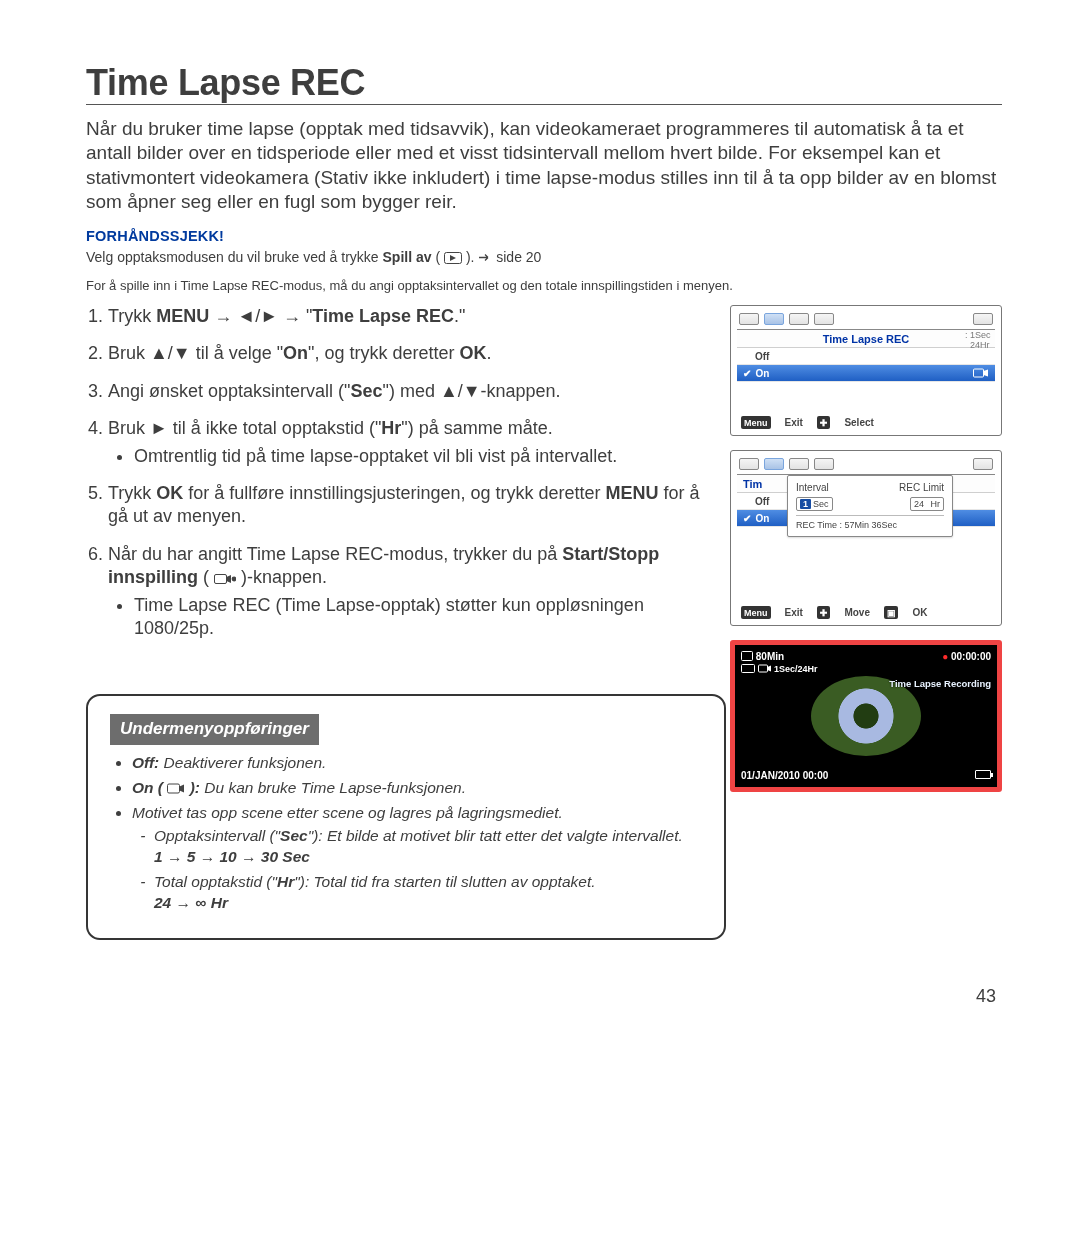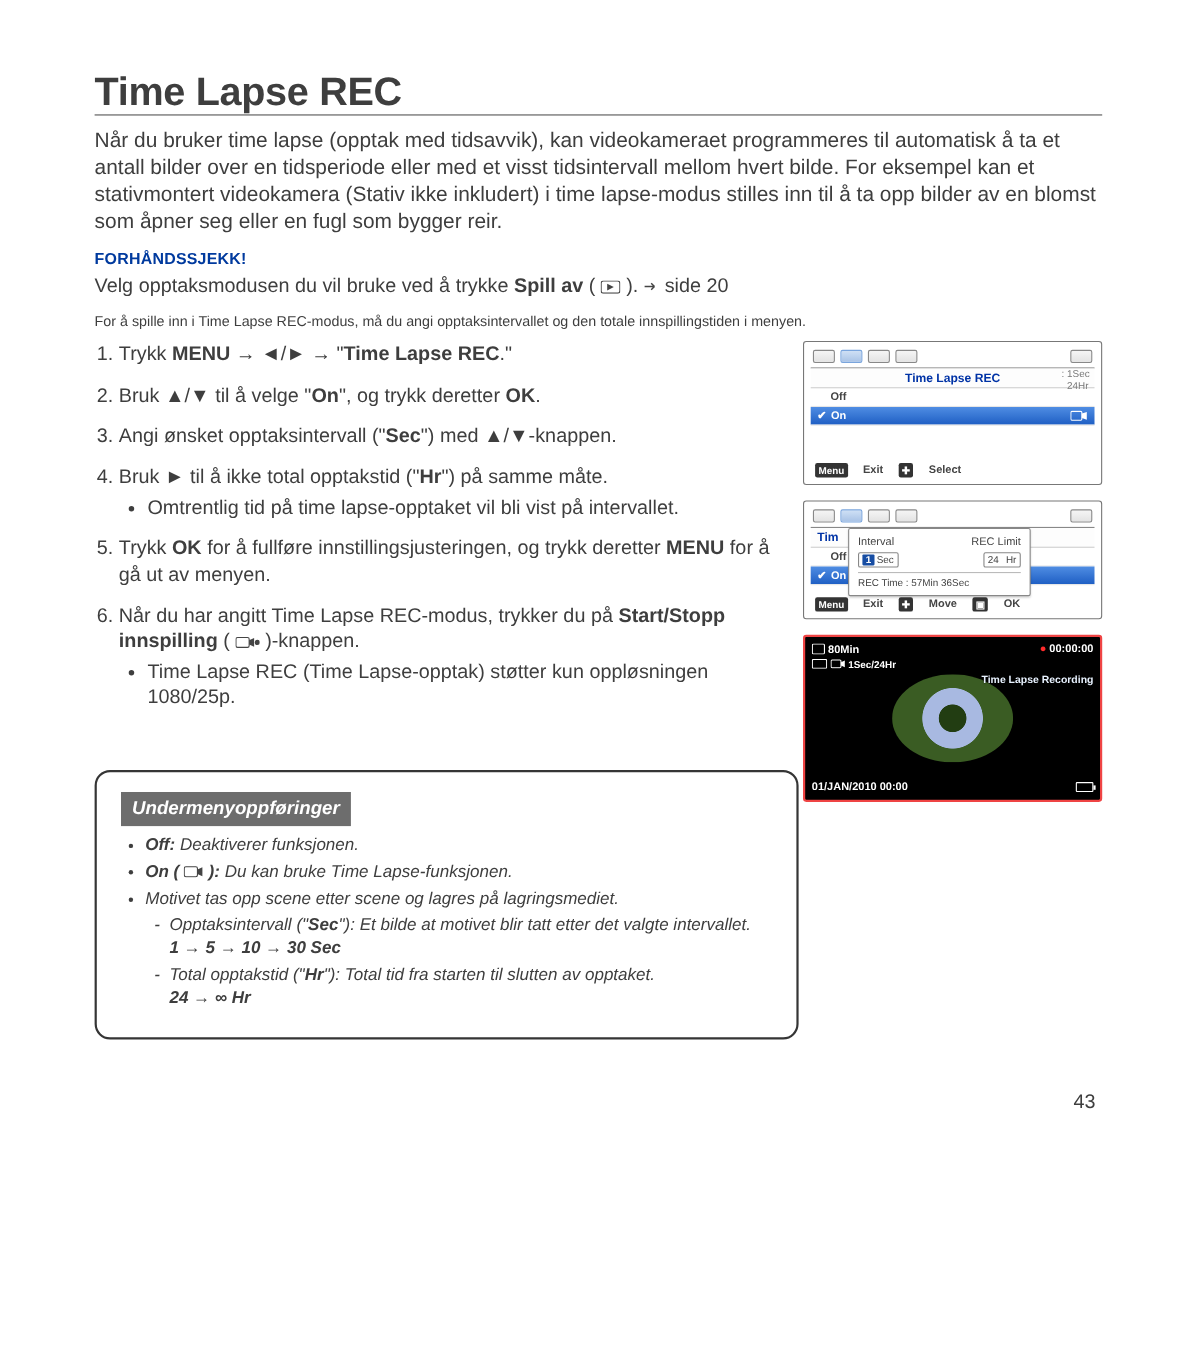--- a/index.html
+++ b/index.html
@@ -25,21 +25,21 @@
     margin: 12px 0 14px 0;
   }
   .precheck-label {
     color: #003a9e;
     font-weight: bold;
     font-size: 14.5px;
     letter-spacing: 0.2px;
     margin-bottom: 4px;
   }
   .precheck-text {
-    font-size: 18px;
+    font-size: 14px;
     line-height: 1.3;
   }
   .lead2 {
     font-size: 13px;
     line-height: 1.28;
     margin: 12px 0 10px 0;
   }
 
   .two-col {
     display: flex;
@@ -147,21 +147,21 @@
     border-radius:2px;
     padding:0 3px;
     height:13px;
     font-size:9px;
   }
 
   
   .popup {
     position:absolute;
     top: 24px;
-    left: 40px;
+    left: 56px;
     width: 166px;
     background:#fff;
     border:1px solid #888;
     border-radius:2px;
     padding:6px 8px;
     font-size:10px;
     box-shadow: 0 1px 2px rgba(0,0,0,0.15);
   }
   .popup-row { display:flex; justify-content:space-between; margin-bottom:4px; }
   .num-box {
@@ -180,42 +180,42 @@
     font-weight:bold;
   }
   .popup .rec-time {
     border-top:1px solid #bbb;
     padding-top:4px;
     font-size:9px;
   }
 
   
   .rec-screen {
-    border:2px solid #ef4444;
+    border:5px solid #ef4444;
     border-radius:3px;
     background:#000;
     color:#fff;
     font-size:10px;
     padding:6px;
     height:152px;
     position:relative;
     overflow:hidden;
   }
   .rec-screen .overlay-top,
   .rec-screen .overlay-bot {
     position:absolute;
     left:6px; right:6px;
     font-weight:bold;
     text-shadow:0 0 2px #000;
   }
   .rec-screen .overlay-top { top:6px; display:flex; flex-direction:column; gap:2px; }
   .rec-screen .overlay-top .line1 { display:flex; justify-content:space-between; }
   .rec-dot { color:#ff2b2b; }
   .rec-screen .tlr-label { font-size:9.5px; text-align:right; color:#e8f2ff; padding-top:2px;}
-  .rec-screen .overlay-bot { bottom:6px; display:flex; justify-content:space-between; align-items:center;margin-top:32px;}
+  .rec-screen .overlay-bot { bottom:6px; display:flex; justify-content:space-between; align-items:flex-start;margin-top:32px;}
   .rec-photo {
     position:absolute;
     inset:0;
     display:flex;
     align-items:center;
     justify-content:center;
   }
   .flower {
     width:110px;height:80px;
     border-radius:50%;
@@ -378,21 +378,21 @@
         : <span>1Sec</span><br>&nbsp;&nbsp;<span>24Hr</span>
       </div>
       <div class="footer">
         <span class="chip">Menu</span>
         <span>Exit</span>
         <span class="chip">✚</span>
         <span>Select</span>
       </div>
     </div>
 
-    <div class="lcd" style="height:108px;">
+    <div class="lcd" style="height:176px;">
       <div class="top-icons">
         <span class="ticon"></span>
         <span class="ticon accent"></span>
         <span class="ticon"></span>
         <span class="ticon"></span>
         <span class="ticon spacer"></span>
         <span class="ticon"></span>
       </div>
       <div class="menu-body">
         <div class="menu-title" style="text-align:left;padding-left:6px;">Tim</div>

